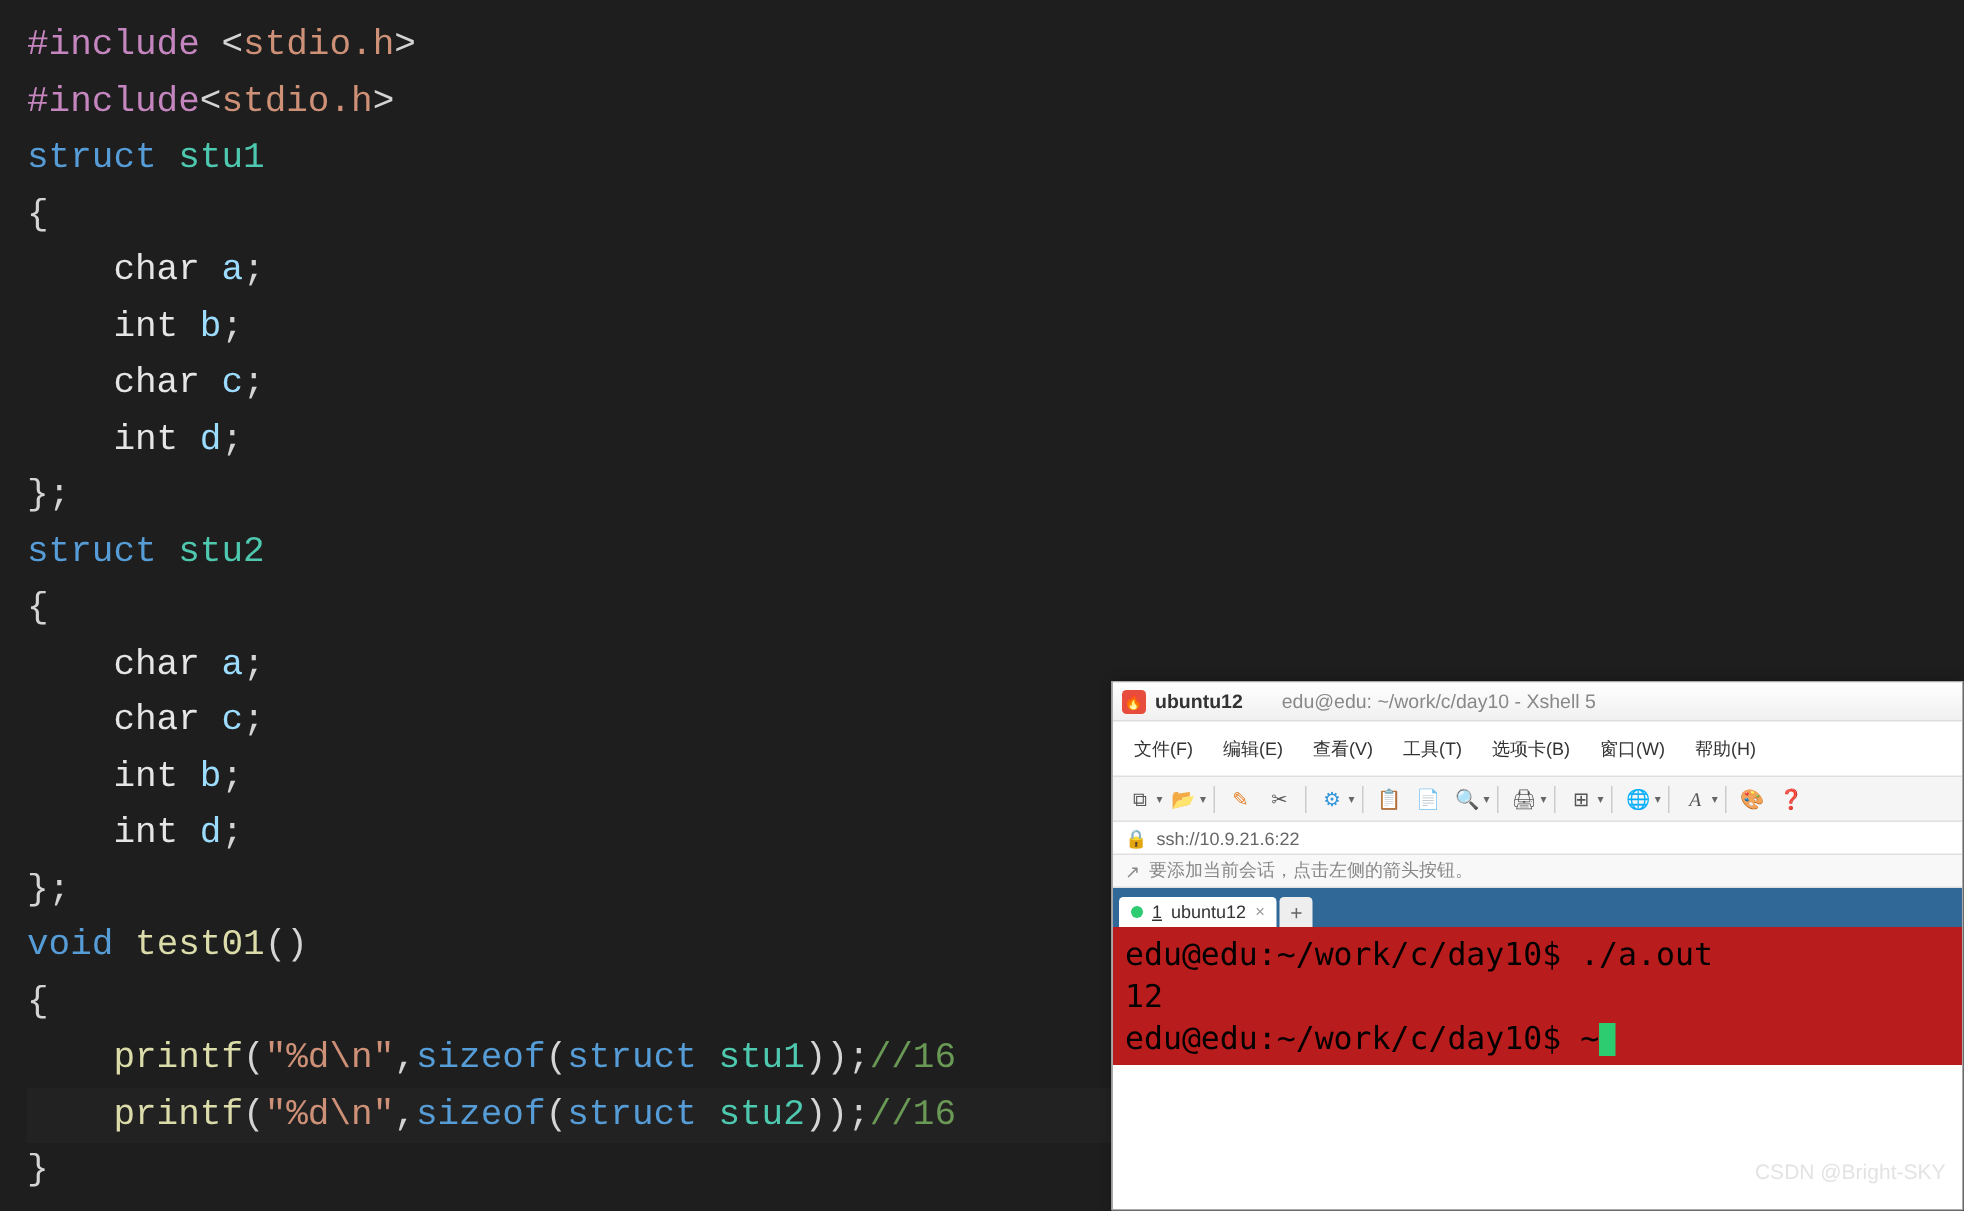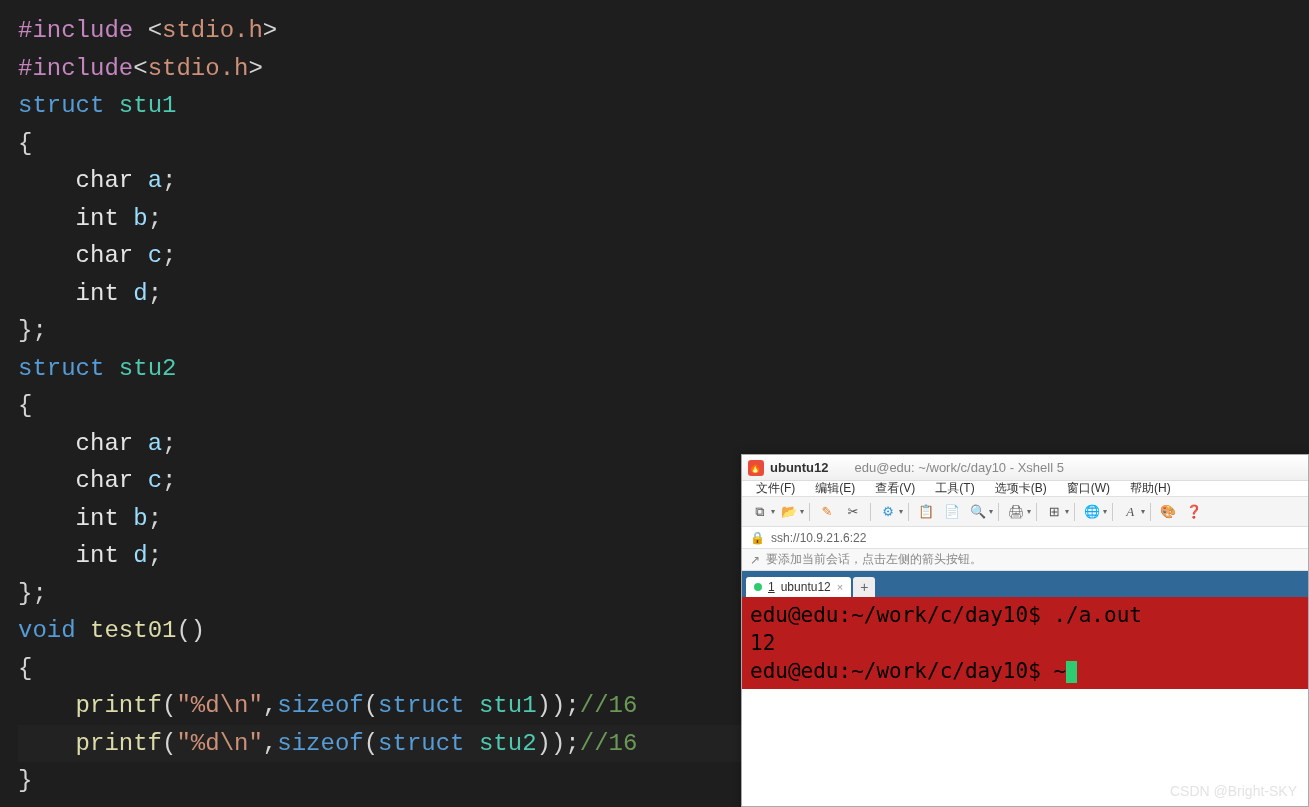--- a/index.html
+++ b/index.html
@@ -69,21 +69,21 @@
 .xshell-icon {
   width: 16px; height: 16px;
   background: #e74c3c;
   border-radius: 3px;
   display: flex; align-items: center; justify-content: center;
   color: #fff; font-size: 10px; font-weight: bold;
 }
 .xshell-titlebar-text { color: #333; font-weight: bold; }
 .xshell-titlebar-sub { color: #888; margin-left: 20px; font-weight: normal; }
 .xshell-menu {
-  height: 16px;
+  height: 37px;
   display: flex;
   align-items: center;
   padding: 0 6px;
   gap: 4px;
   border-bottom: 1px solid #e0e0e0;
   color: #333;
   font-size: 12px;
 }
 .xshell-menu span { padding: 2px 8px; cursor: default; }
 .xshell-toolbar {
@@ -166,21 +166,21 @@
 .term-cursor {
   background: #2ecc71;
   display: inline-block;
   width: 11px;
   height: 22px;
   vertical-align: text-bottom;
 }
 .watermark {
   position: absolute;
   right: 12px;
-  bottom: 8px;
+  bottom: 18px;
   color: rgba(200,200,200,0.5);
   font-size: 14px;
   font-family: sans-serif;
 }
 </style>
 </head>
 <body>
 
 <div class="editor" id="editor">
     <div class="line">

